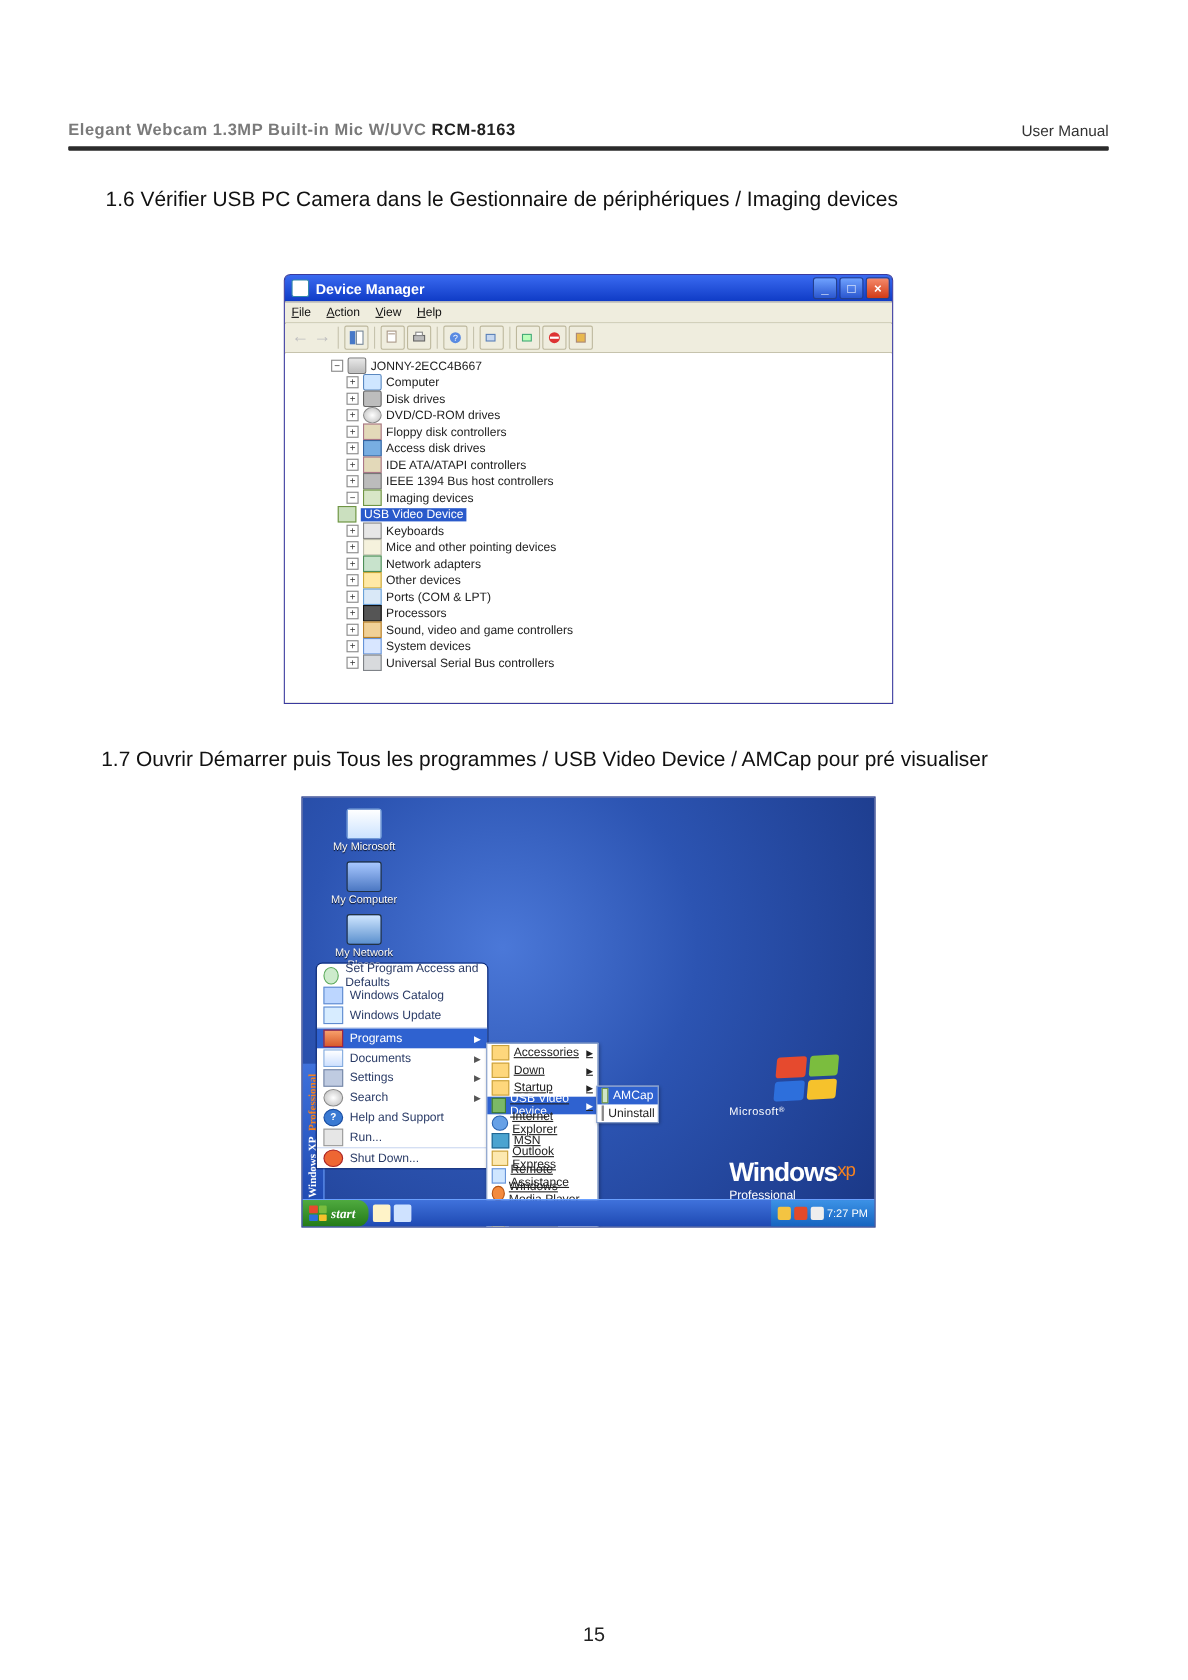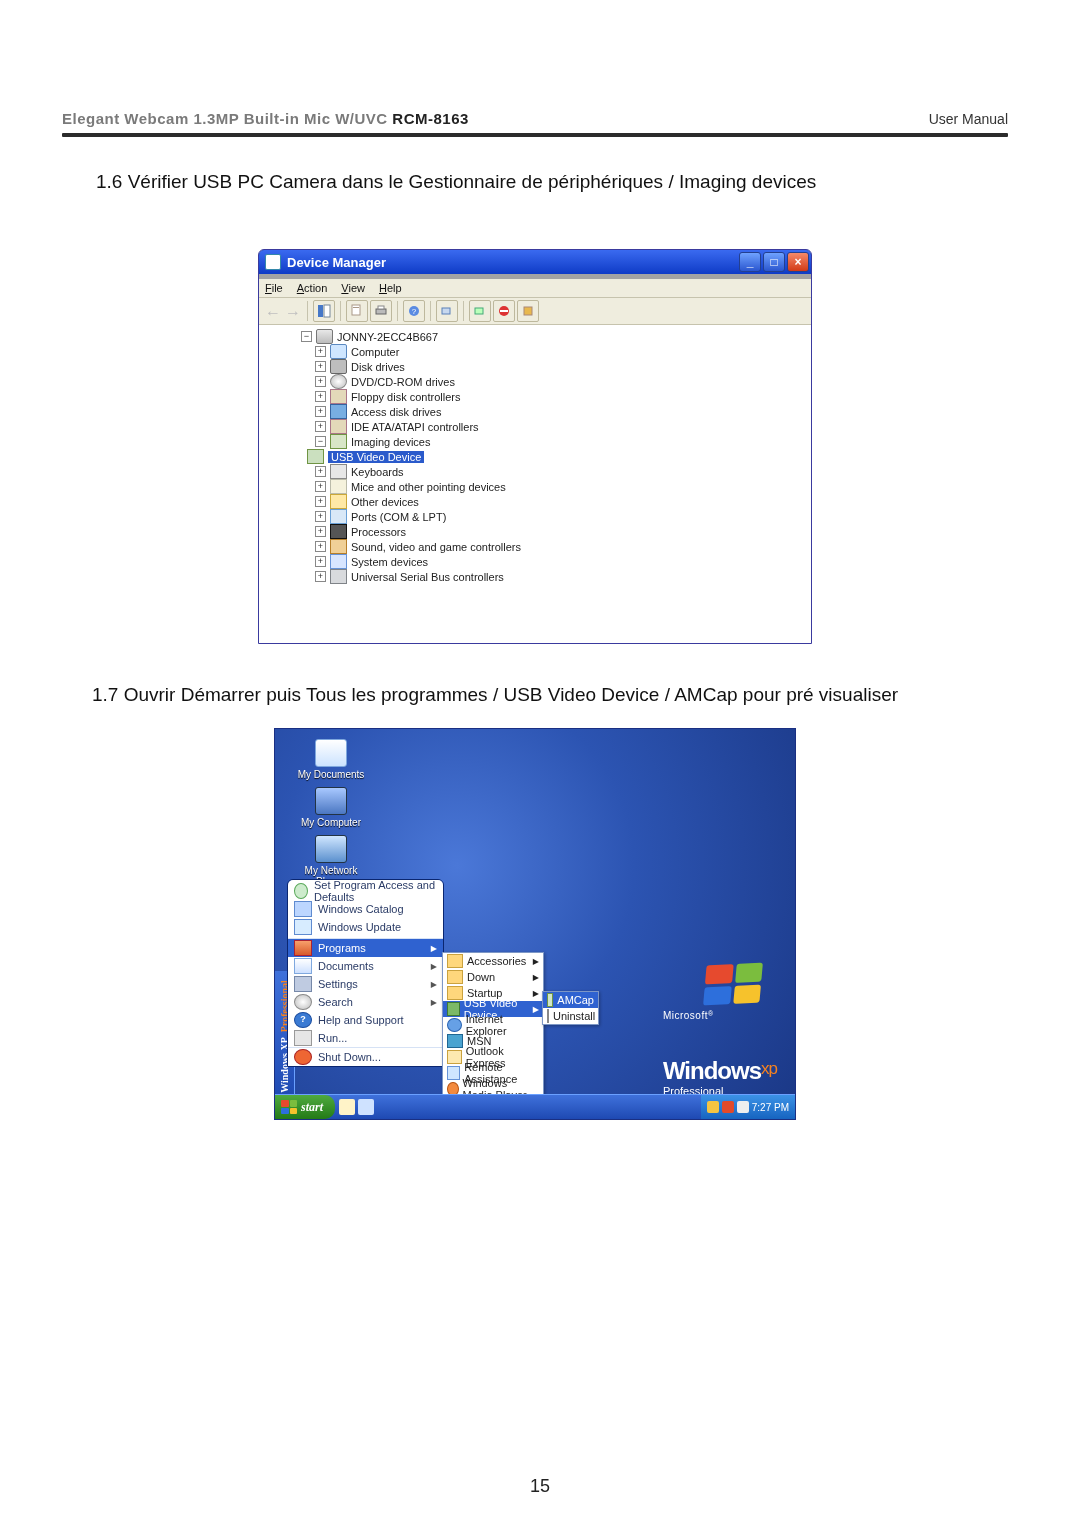--- a/index.html
+++ b/index.html
@@ -16,21 +16,21 @@
 
   
   .dm-win { width:552px; margin:56px auto 0; border:1px solid #3a3a9e; border-radius:6px 6px 0 0; overflow:hidden; box-shadow:0 0 0 1px #000 inset; }
   .dm-title { height:24px; background:linear-gradient(#3a6af0,#0f3bc6); display:flex; align-items:center; color:#fff; font:700 13px Tahoma,Arial; padding-left:6px; }
   .dm-title .ico { width:14px;height:14px;background:#fff;border:1px solid #38a;margin-right:6px;border-radius:2px; }
   .dm-title .spacer{flex:1}
   .dm-ctrl { width:20px;height:18px;margin-right:2px;border:1px solid #24408f;border-radius:3px; display:flex;align-items:center;justify-content:center;font:700 12px Arial;color:#fff; }
   .dm-min{background:linear-gradient(#6fa2ff,#2a56cf);}
   .dm-max{background:linear-gradient(#6fa2ff,#2a56cf);}
   .dm-close{background:linear-gradient(#f58a6a,#d23a16);}
-  .dm-menu { height:18px; background:#efedde; border-top:5px solid #a3a3a3;border-bottom:1px solid #c6c3ad; display:flex; gap:14px; padding-left:6px; align-items:center; font:11px Tahoma,Arial; }
+  .dm-menu { height:18px; background:#efedde; border-top:1px solid #a3a3a3;border-bottom:1px solid #c6c3ad; display:flex; gap:14px; padding-left:6px; align-items:center; font:11px Tahoma,Arial; }
   .dm-menu span{color:#111;} .dm-menu span u{text-decoration:underline;}
   .dm-tool { height:26px; background:#efedde; border-bottom:1px solid #c6c3ad; display:flex; align-items:center; gap:0; padding-left:4px; }
   .dm-tool .arrow{width:20px;height:20px;display:flex;align-items:center;justify-content:center;color:#bfbfbf;font-size:16px;}
   .dm-tool .tsep{width:1px;height:20px;background:#c6c3ad;margin:0 4px;}
   .tbtn{width:20px;height:20px;margin:0 1px;border:1px solid #bdb89d;background:#efedde;border-radius:2px;display:flex;align-items:center;justify-content:center;}
   .tbtn svg{width:14px;height:14px;}
   .dm-body{background:#fff; height:310px; padding:4px 6px; font:11px Tahoma,Arial;}
   .tree-row{display:flex;align-items:center;height:15px;margin-left:36px;}
   .exp{width:9px;height:9px;border:1px solid #888;background:#fff;display:flex;align-items:center;justify-content:center;margin-right:4px;}
   .exp.minus::after{content:"−";font-size:9px;color:#333;line-height:1}
@@ -89,21 +89,21 @@
   .ic.docf{background:linear-gradient(#fff,#cde0ff);border:1px solid #7fa8de;}
   .ic.set{background:#bfcbe1;border:1px solid #7688a8;}
   .ic.srch{background:radial-gradient(#fff,#bbb);border:1px solid #888;border-radius:50%;}
   .ic.help{background:#3a7ad3;border:1px solid #1a4da0;border-radius:50%;color:#fff;font:700 9px Arial;text-align:center;line-height:13px}
   .ic.run{background:#e6e6e6;border:1px solid #999;}
   .ic.shut{background:#e63; border:1px solid #a22;border-radius:50%;}
   .ic.def{background:#cdebcc;border:1px solid #5aa95a;border-radius:50%;}
   .ic.cat{background:#bcd6ff;border:1px solid #5f8bd0;}
   .ic.upd{background:#d7ecff;border:1px solid #5f8bd0;}
 
-  .sub1{position:absolute;left:167px;top:223px;width:100px;background:#fff;border:1px solid #7d97c6;box-shadow:1px 1px 3px rgba(0,0,0,.3);color:#222;}
+  .sub1{position:absolute;left:167px;top:223px;width:100px;background:#fff;border:1px solid #7d97c6;box-shadow:1px 1px 3px rgba(0,0,0,.3);color:#222;text-decoration:underline;}
   .sub-row{display:flex;align-items:center;height:16px;padding:0 4px;}
   .sub-row .ic{width:14px;height:12px;margin-right:4px;}
   .sub-row.hi{background:#2f62d0;color:#fff;}
   .sub-ar{margin-left:auto;font-size:8px;}
   .ic.fold{background:#fed77c;border:1px solid #caa23e;}
   .ic.usbv2{background:#7bb967;border:1px solid #3e7a33;}
   .ic.ie{background:#66a0e6;border:1px solid #2962b0;border-radius:50%;}
   .ic.msn{background:#4aa3d0;border:1px solid #206693;}
   .ic.oe{background:#fde9b0;border:1px solid #caa23e;}
   .ic.ra{background:#cfe6ff;border:1px solid #6693d7;}
@@ -257,20 +257,26 @@
           <span>Access disk drives</span>
         </div>
       <div class="tree-row">
           <span class="ind" style="width:14px"></span>
           <span class="exp plus"></span>
           <span class="licon ide"></span>
           <span>IDE ATA/ATAPI controllers</span>
         </div>
       <div class="tree-row">
           <span class="ind" style="width:14px"></span>
+          <span class="exp plus"></span>
+          <span class="licon i1394"></span>
+          <span>IEEE 1394 Bus host controllers</span>
+        </div>
+      <div class="tree-row">
+          <span class="ind" style="width:14px"></span>
           <span class="exp minus"></span>
           <span class="licon img"></span>
           <span>Imaging devices</span>
         </div>
       <div class="sel-row">
           <span class="ind" style="width:42px"></span>
           <span class="licon usbv"></span>
           <span class="sel">USB Video Device</span>
         </div>
       <div class="tree-row">
@@ -281,20 +287,26 @@
         </div>
       <div class="tree-row">
           <span class="ind" style="width:14px"></span>
           <span class="exp plus"></span>
           <span class="licon mouse"></span>
           <span>Mice and other pointing devices</span>
         </div>
       <div class="tree-row">
           <span class="ind" style="width:14px"></span>
           <span class="exp plus"></span>
+          <span class="licon net"></span>
+          <span>Network adapters</span>
+        </div>
+      <div class="tree-row">
+          <span class="ind" style="width:14px"></span>
+          <span class="exp plus"></span>
           <span class="licon other"></span>
           <span>Other devices</span>
         </div>
       <div class="tree-row">
           <span class="ind" style="width:14px"></span>
           <span class="exp plus"></span>
           <span class="licon port"></span>
           <span>Ports (COM &amp; LPT)</span>
         </div>
       <div class="tree-row">
@@ -323,21 +335,21 @@
         </div>
     </div>
   </div>
 
   <div class="section-txt2">1.7 Ouvrir Démarrer puis Tous les programmes / USB Video Device / AMCap pour pré visualiser</div>
 
   <div class="xp-wrap">
 
     <div class="desk-ico" style="top:10px">
       <div class="di doc"></div>
-      <div class="lbl">My Documents</div>
+      <div class="lbl">My Microsoft</div>
     </div>
     <div class="desk-ico" style="top:58px">
       <div class="di cmp"></div>
       <div class="lbl">My Computer</div>
     </div>
     <div class="desk-ico" style="top:106px">
       <div class="di net"></div>
       <div class="lbl">My Network Places</div>
     </div>
 

